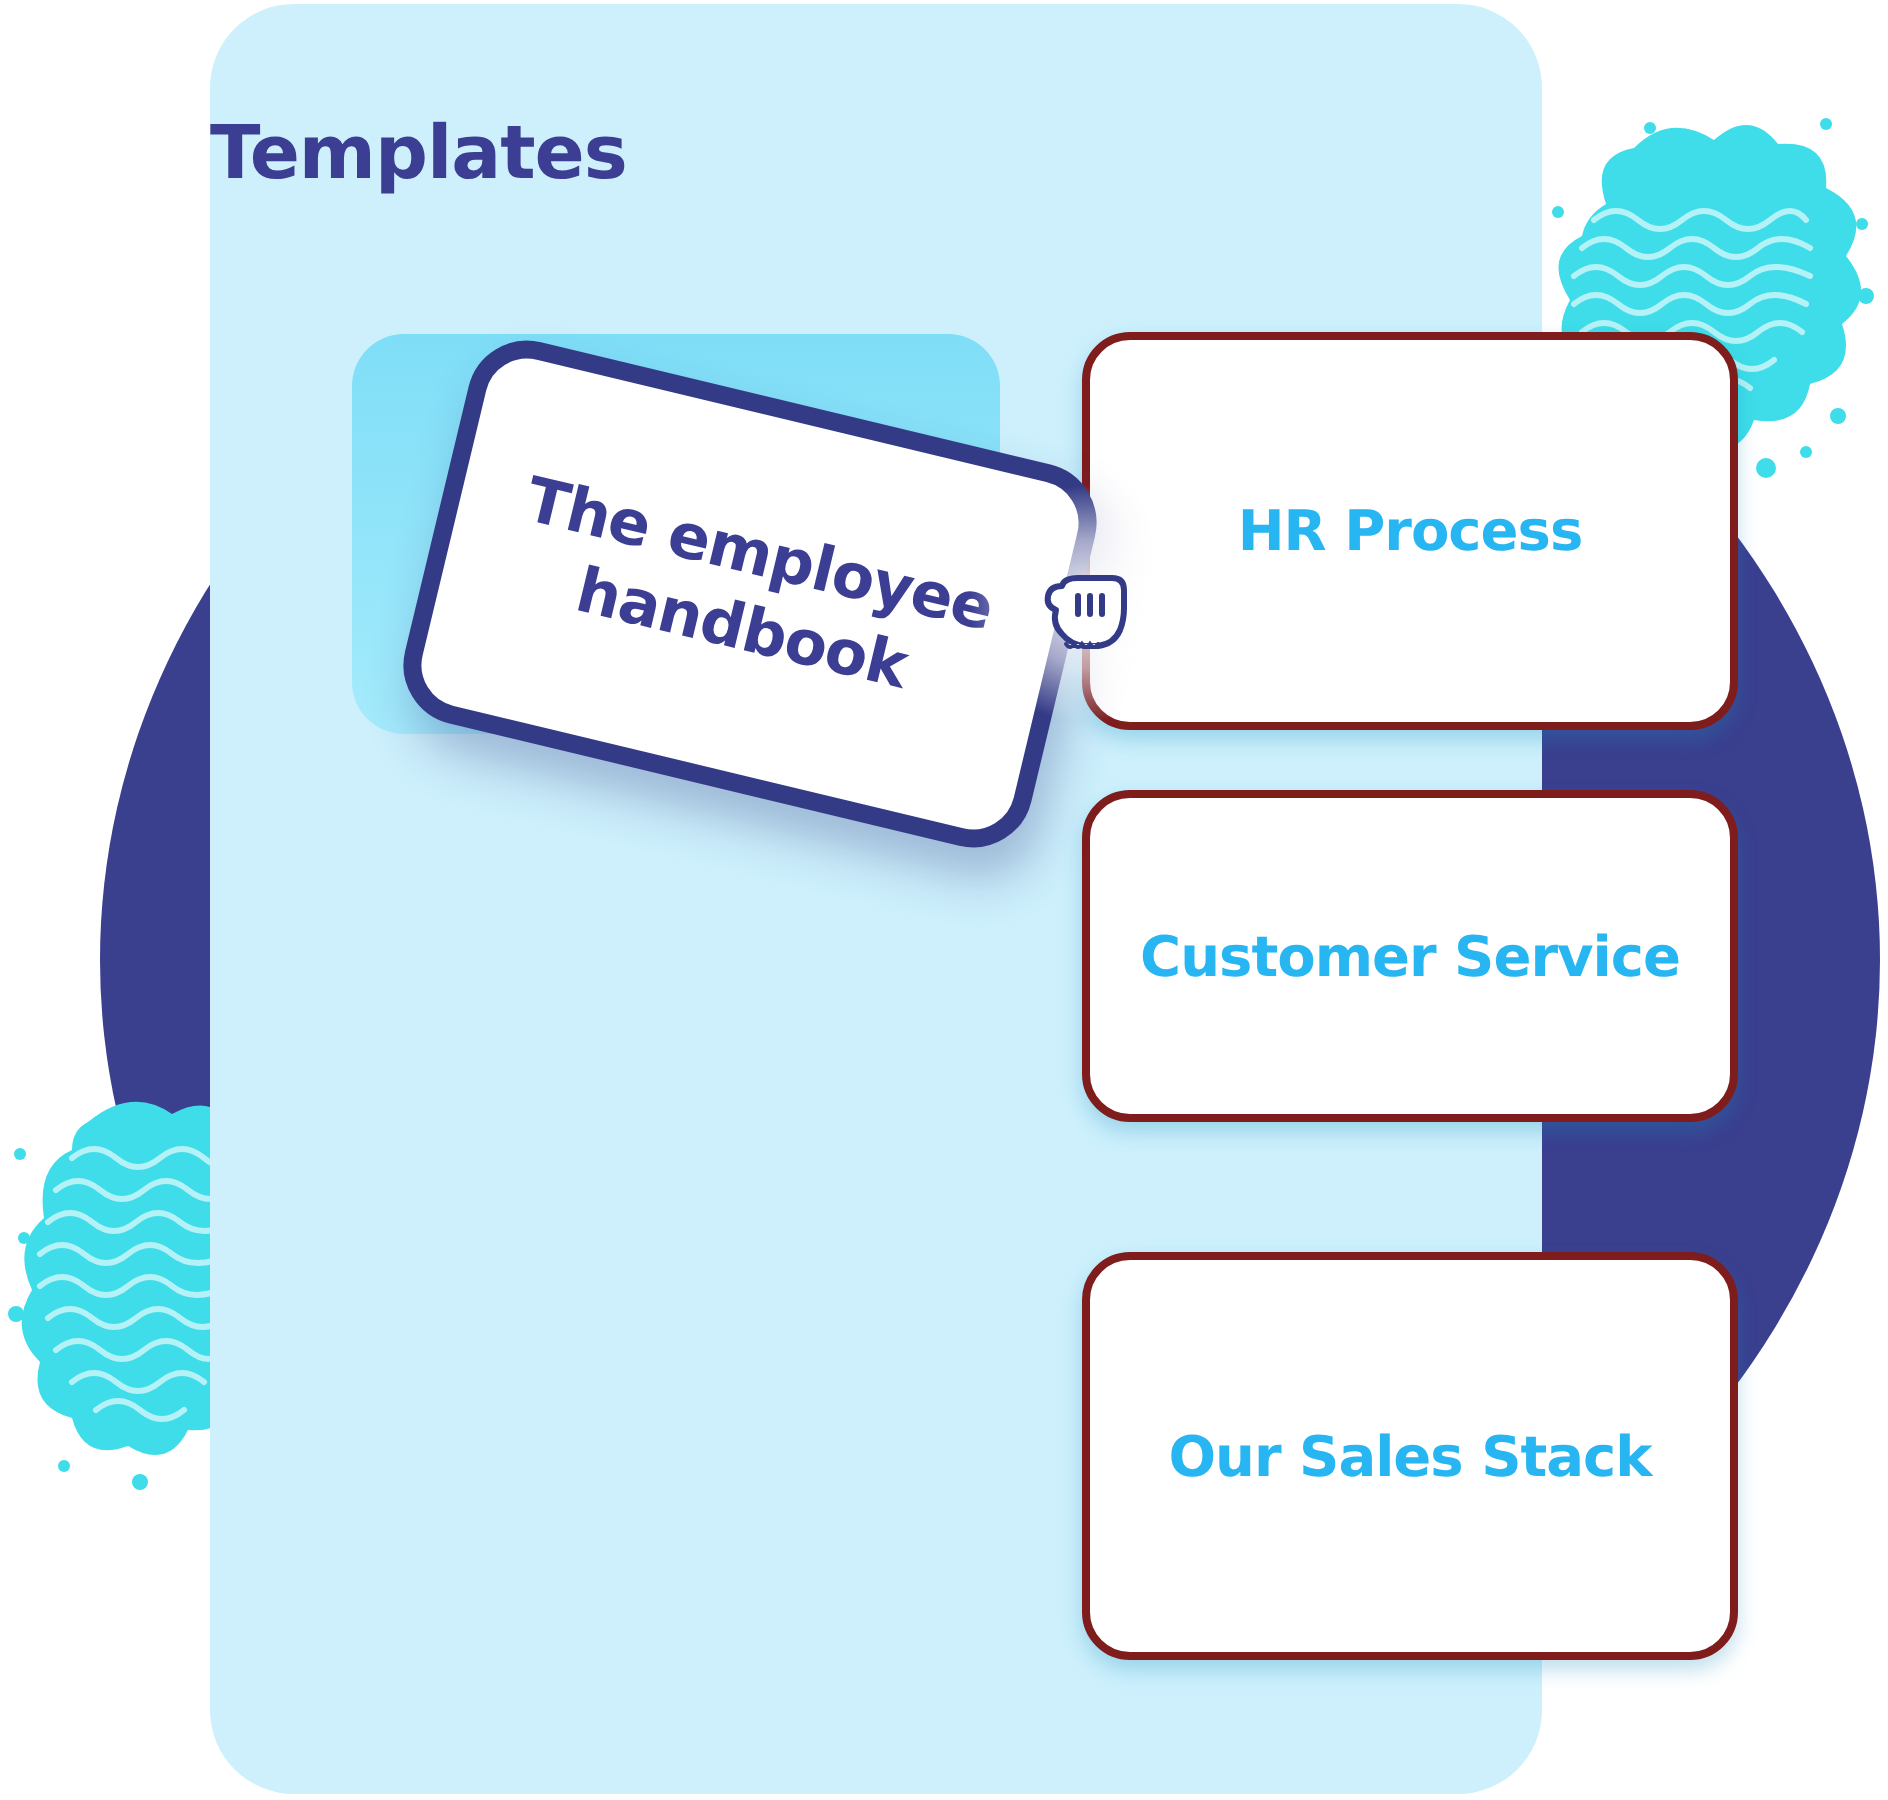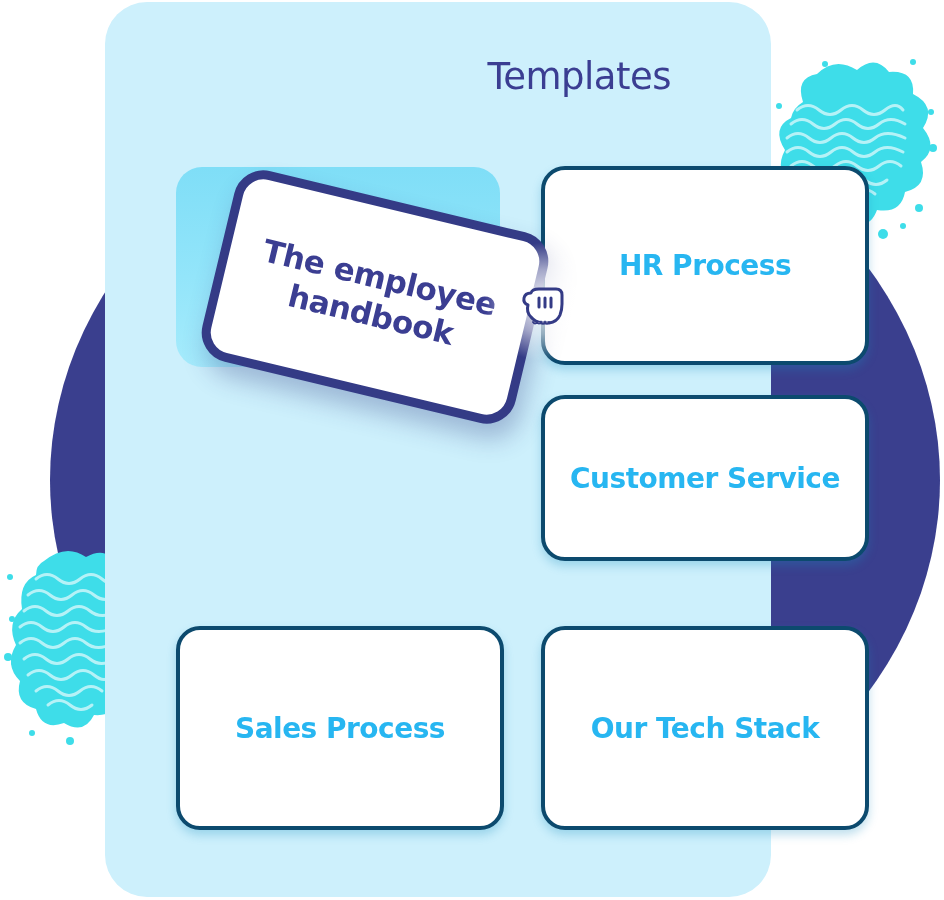--- a/index.html
+++ b/index.html
@@ -17,33 +17,33 @@
   .splash{position:absolute;z-index:1;}
   .splash-tr{left:763px;top:48px;width:178px;height:210px;}
   .splash-l{left:0px;top:533px;width:150px;height:218px;}
   
   .panel{
     position:absolute;left:105px;top:2px;width:666px;height:895px;
     background:#cdf0fc;border-radius:42px;z-index:2;
   }
   .title{
     position:absolute;left:105px;top:55px;width:566px;z-index:3;
-    text-align:right;font-size:37px;font-weight:normal;color:#3b3e92;
+    text-align:left;font-size:37px;font-weight:bold;color:#3b3e92;
     letter-spacing:-0.5px;
   }
   
   .slot{
     position:absolute;left:176px;top:167px;width:324px;height:200px;
     border-radius:26px;z-index:3;
     background:linear-gradient(180deg,#7fdef7 0%,#93e5fa 55%,#a5ebfc 100%);
   }
   
   .card{
     position:absolute;width:328px;z-index:4;box-sizing:border-box;
-    background:#ffffff;border:4px solid #0c4a6e;border-radius:24px;
+    background:#ffffff;border:4px solid #7f1d1d;border-radius:24px;
     display:flex;align-items:center;justify-content:center;
     box-shadow:0 5px 10px rgba(25,140,190,0.28);
     cursor:pointer;
   }
   .card .label{
     font-size:28px;font-weight:bold;color:#27b6f1;letter-spacing:-0.5px;
     text-align:center;white-space:nowrap;line-height:1.25;
   }
   .card.wrap .label{white-space:normal;max-width:215px;}
   .card-hr      {left:541px;top:166px;height:199px;}
@@ -134,25 +134,22 @@
   <div class="title">Templates</div>
 
   <div class="slot"></div>
 
   <div class="card card-hr">
     <span class="label">HR Process</span>
   </div>
   <div class="card card-customer">
     <span class="label">Customer Service</span>
   </div>
-  <div class="card card-sales">
-    <span class="label">Sales Process</span>
-  </div>
   <div class="card card-tech">
-    <span class="label">Our Tech Stack</span>
+    <span class="label">Our Sales Stack</span>
   </div>
 
   <div class="dragged">
     <span class="label">The employee handbook</span>
   </div>
 
   <div class="cursor-glow"></div>
   <svg class="cursor" viewBox="0 0 48 52" aria-hidden="true">
     <path d="M12 15 Q6 15 5 20 Q4 25 9 27 Q7 34 12 39 Q16 44 23 45 L30 45 Q38 44 41 37 Q43 32 43 26 L43 17 Q43 11 37 11 L20 11 Q13 11 12 15 Z" fill="#ffffff" stroke="#343b86" stroke-width="3" stroke-linejoin="round"></path>
     <path d="M14 44 q2 3 4 0 q2 3 4 0 q2 3 4 0 q2 3 4 0" fill="#ffffff" stroke="#343b86" stroke-width="2" stroke-linecap="round"></path>

